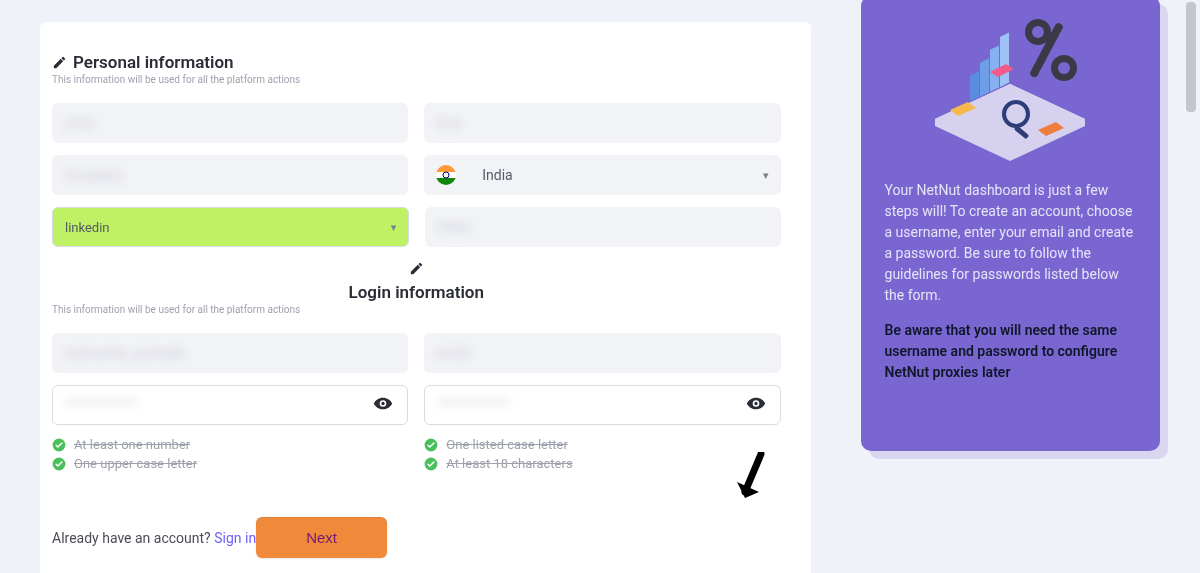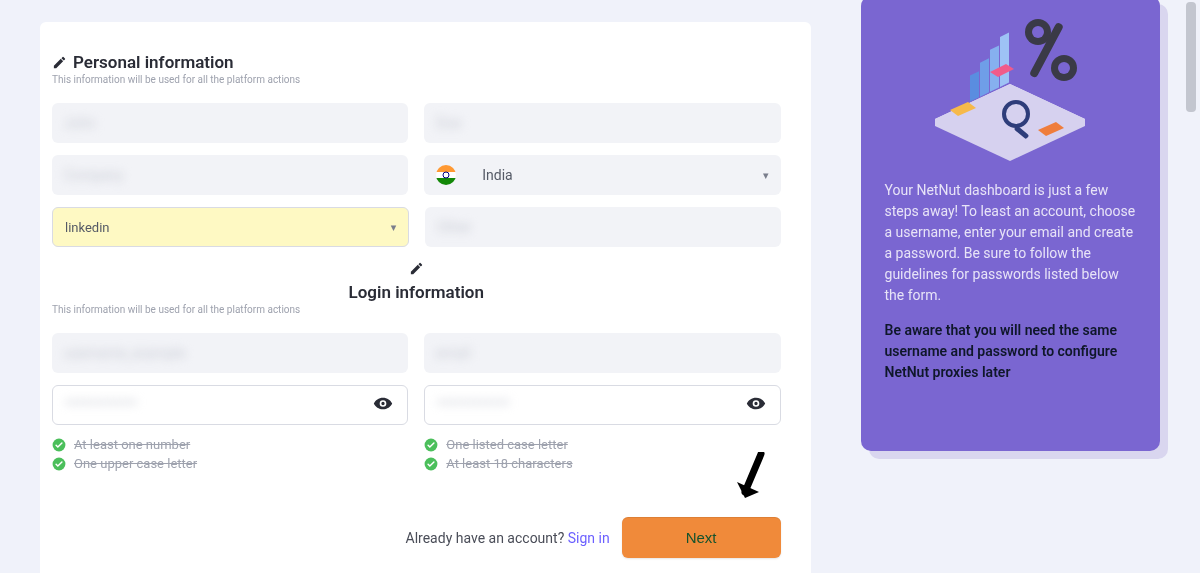--- a/index.html
+++ b/index.html
@@ -57,21 +57,21 @@
     height: 40px;
     display: flex;
     align-items: center;
     padding: 0 12px;
     font-size: 14px;
     color: #555a66;
     position: relative;
   }
   .field.bordered { border: 1px solid #d9dbe3; background: #fff; }
   .field.select { justify-content: space-between; cursor: pointer; }
-  .field.select.bordered { background:#fef9c3; }
+  .field.select.bordered { background:#bef264; }
   .field .blur-text {
     filter: blur(5px);
     color: #c8cbd4;
     user-select: none;
   }
   .flag {
     width: 20px; height: 20px; border-radius: 50%;
     background: linear-gradient(to bottom, #ff9933 0 33%, #ffffff 33% 66%, #138808 66% 100%);
     position: relative;
     flex-shrink: 0;
@@ -96,34 +96,33 @@
     display:flex; align-items:center; gap:8px;
     font-size: 13px;
     color:#9ea2ae;
     text-decoration: line-through;
     margin-bottom:4px;
   }
   .rule svg { flex-shrink:0; }
 
   .footer-row {
     display:flex;
-    justify-content: flex-end;
+    justify-content: flex-start;
     align-items: center;
     margin-top: 42px;
-    gap: 12px;
   }
   .already { font-size:14px; color:#4a4d58; }
   .already a { color:#6b5fff; text-decoration:none; }
   .next-btn {
     background:#f08a3a;
-    color:#14532d;
+    color:#701a75;
     font-size:15px;
     border:none;
     border-radius:6px;
-    padding: 12px 64px;
+    padding: 12px 50px;
     cursor:pointer;
     box-shadow: 0 1px 0 rgba(0,0,0,0.08) inset, 0 1px 2px rgba(0,0,0,0.1);
   }
 
   
   .arrow-overlay {
     position:absolute;
     right: 40px;
     bottom: 70px;
     pointer-events:none;
@@ -325,21 +324,21 @@
           <circle cx="26" cy="46" r="13" fill="#3a3a47"></circle>
           <circle cx="26" cy="46" r="6" fill="#7a66d1"></circle>
           <rect x="4" y="0" width="8" height="60" rx="4" fill="#3a3a47" transform="rotate(28 12 30)"></rect>
         </g>
 
         <polygon points="30,96 48,88 56,94 38,102" fill="#f6b94a"></polygon>
         <polygon points="118,116 136,108 144,114 126,122" fill="#ef7d3c"></polygon>
         <polygon points="70,58 86,50 94,55 78,63" fill="#f15b8a"></polygon>
       </svg>
     </div>
-    <p>Your NetNut dashboard is just a few steps away! To least an account, choose a username, enter your email and create a password. Be sure to follow the guidelines for passwords listed below the form.</p>
+    <p>Your NetNut dashboard is just a few steps will! To create an account, choose a username, enter your email and create a password. Be sure to follow the guidelines for passwords listed below the form.</p>
     <p class="bold">Be aware that you will need the same username and password to configure NetNut proxies later</p>
   </div>
 
 </div>
 
 <div class="scrollbar">
   <div class="scroll-thumb"></div>
 </div>
 
 </body></html>

